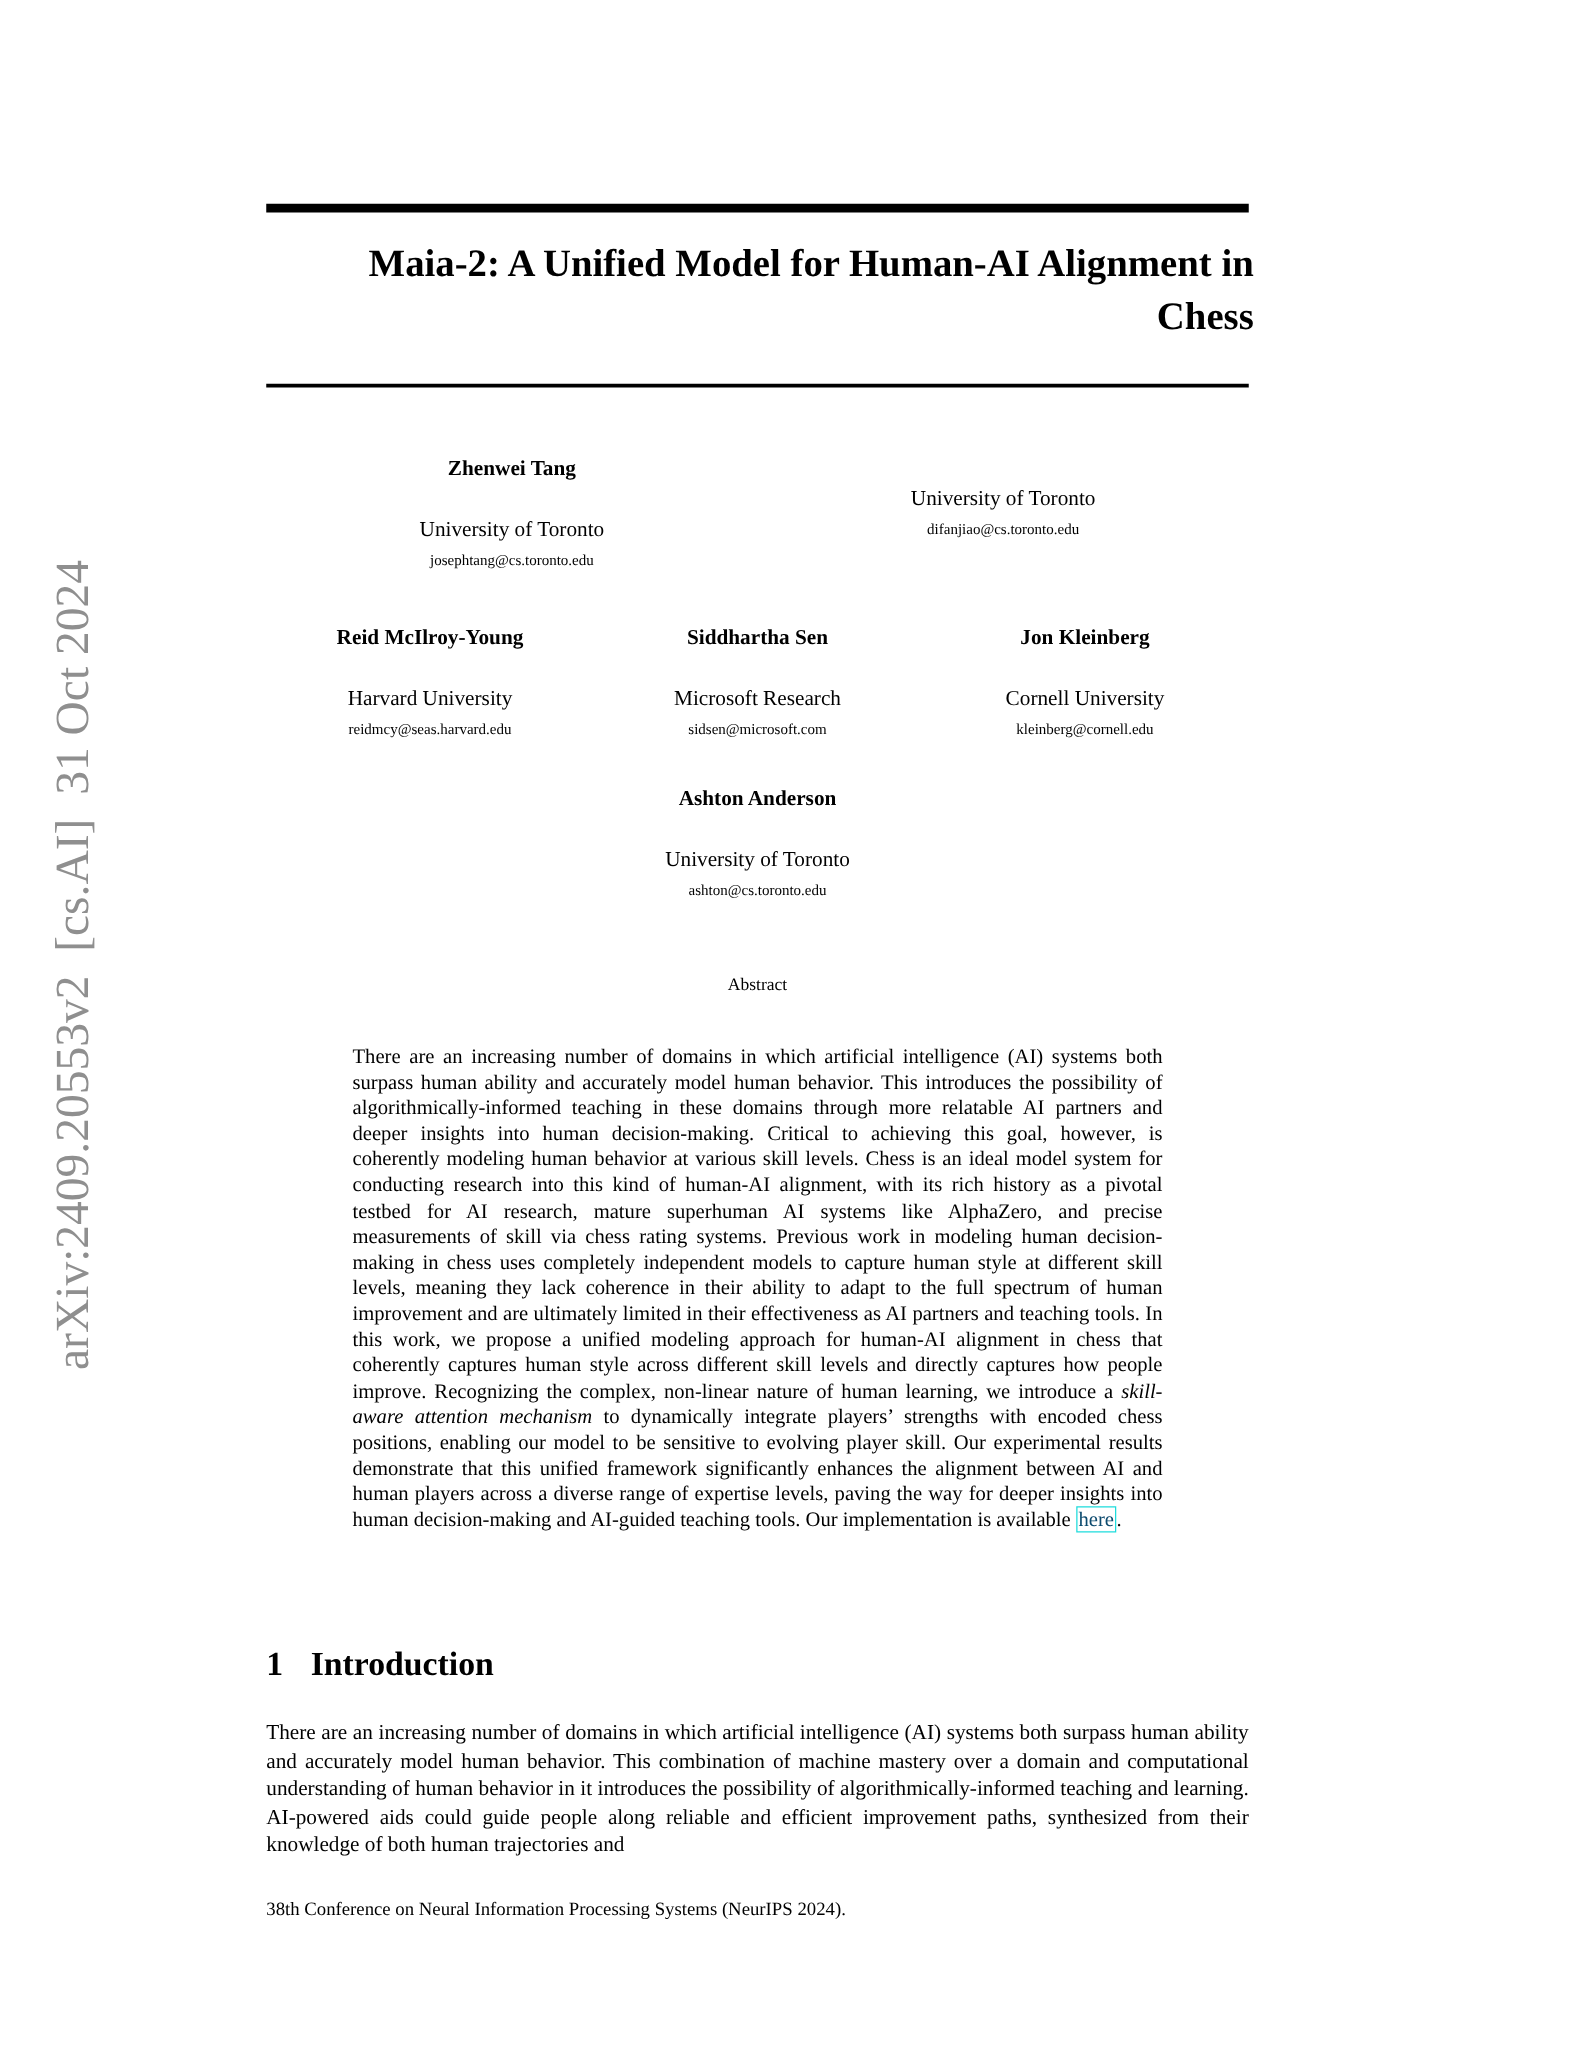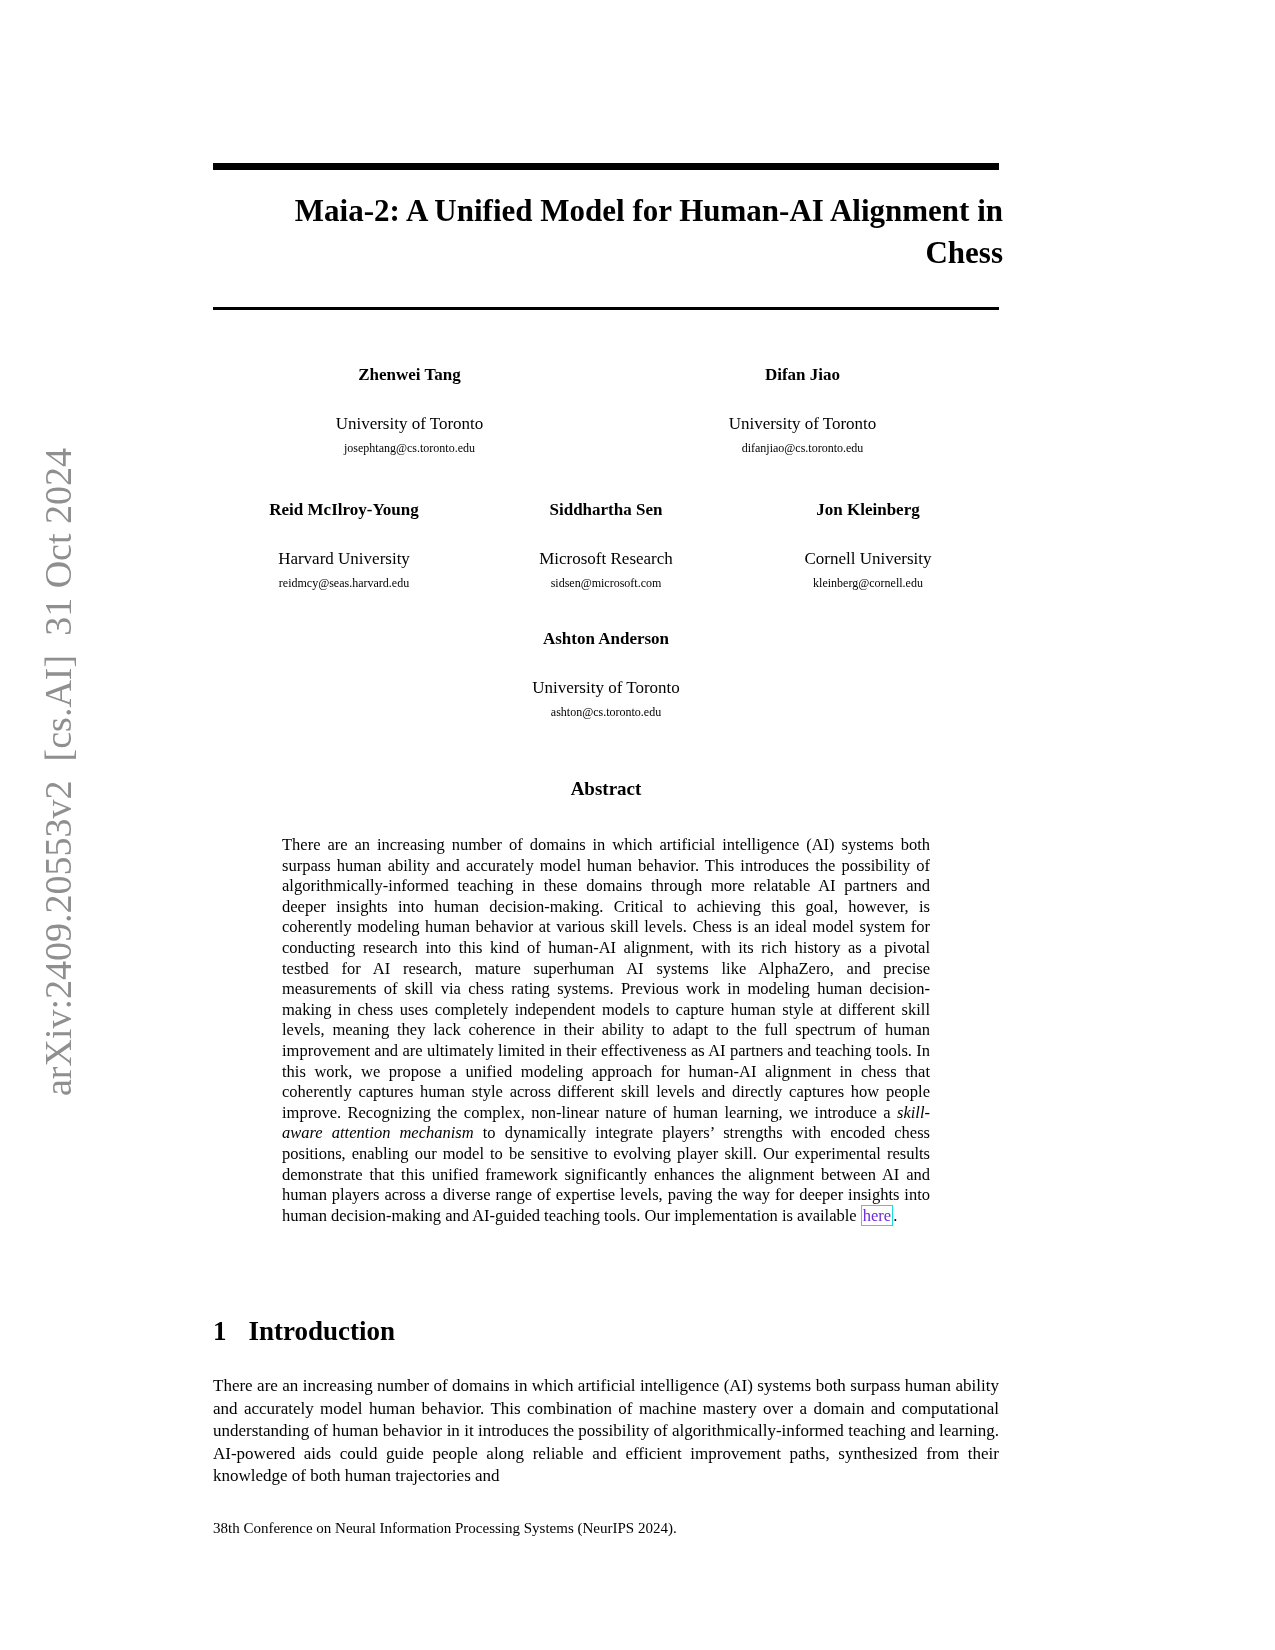--- a/index.html
+++ b/index.html
@@ -28,29 +28,29 @@
 
   .authors-row { display:flex; justify-content:flex-start; }
   .authors-row.row1 { margin-top:52px; }
   .authors-row.row2 { margin-top:36px; }
   .authors-row.row3 { margin-top:30px; }
   .authors-row .author { flex:1; text-align:center; }
   .author-name  { font-weight:bold; font-size:17px; line-height:25px; }
   .author-affil { font-size:17px; line-height:25px;margin-top:24px; }
   .author-email { font-family:Liberation Serif, serif; font-size:12px; line-height:25px; }
 
-  .abstract-heading { margin-top:52px; text-align:center; font-weight:bold; font-size:19px; line-height:24px; }
+  .abstract-heading { margin-top:52px; text-align:center; font-weight:normal; font-size:14px; line-height:24px; }
   .abstract-body {
     margin:34px auto 0; width:648px;
     text-align:justify; font-size:16.5px; line-height:20.6px;
   }
   .abstract-body .italic { font-style:italic; }
   .link-box {
     border:1.5px solid #1ddcdc; padding:0 1px;
-    cursor:pointer; color:#6d28d9; text-decoration:none;
+    cursor:pointer; color:#0c4a6e; text-decoration:none;
   }
 
   .section-heading { margin-top:92px; font-size:27px; font-weight:bold; line-height:27px; }
   .section-number { display:inline-block; margin-right:22px; }
 
   .intro-paragraph { margin-top:30px; text-align:justify; font-size:17px; line-height:22.4px; }
 
   .footer { position:absolute; left:213px; top:1520px; font-size:15px; }
 </style>
 </head>
@@ -68,21 +68,20 @@
 
     <div class="rule-thin"></div>
 
     <div class="authors-row row1">
       <div class="author">
         <div class="author-name">Zhenwei Tang</div>
         <div class="author-affil">University of Toronto</div>
         <div class="author-email">josephtang@cs.toronto.edu</div>
       </div>
       <div class="author">
-        <div class="author-name">Difan Jiao</div>
         <div class="author-affil">University of Toronto</div>
         <div class="author-email">difanjiao@cs.toronto.edu</div>
       </div>
     </div>
 
     <div class="authors-row row2">
       <div class="author">
         <div class="author-name">Reid McIlroy-Young</div>
         <div class="author-affil">Harvard University</div>
         <div class="author-email">reidmcy@seas.harvard.edu</div>

